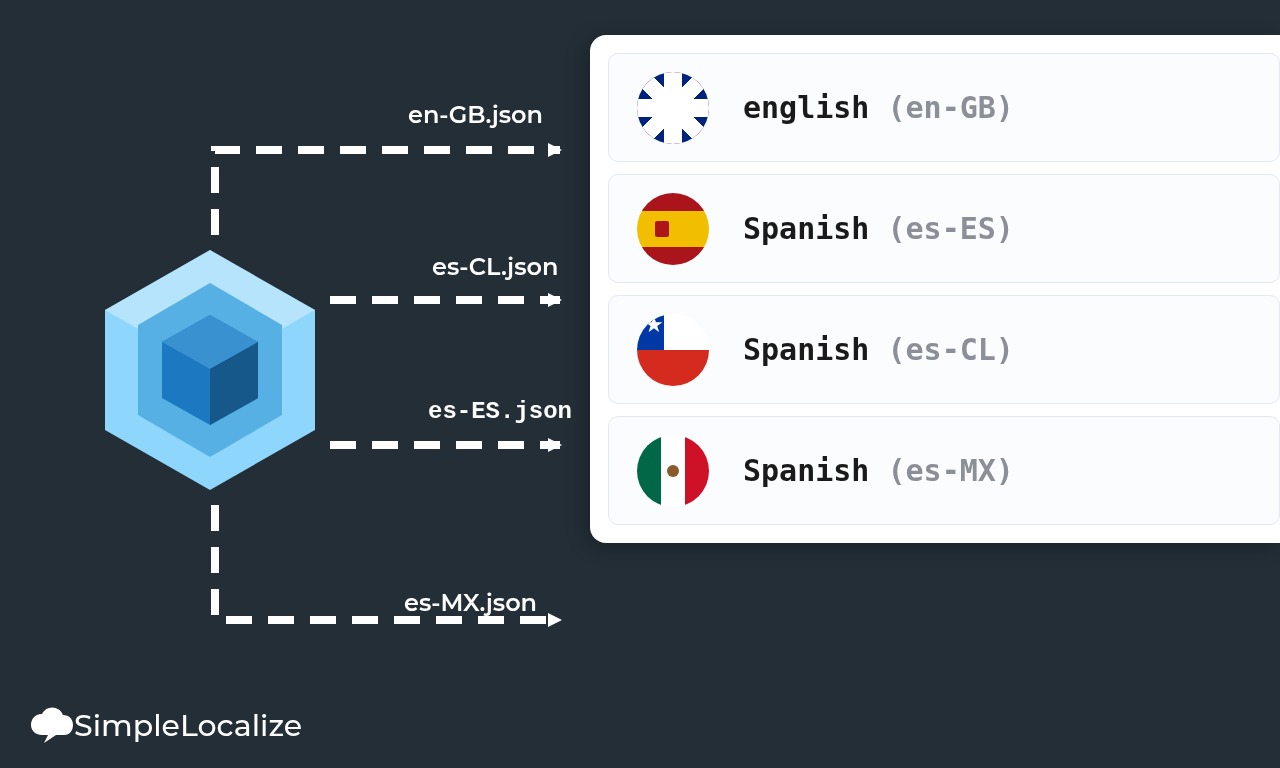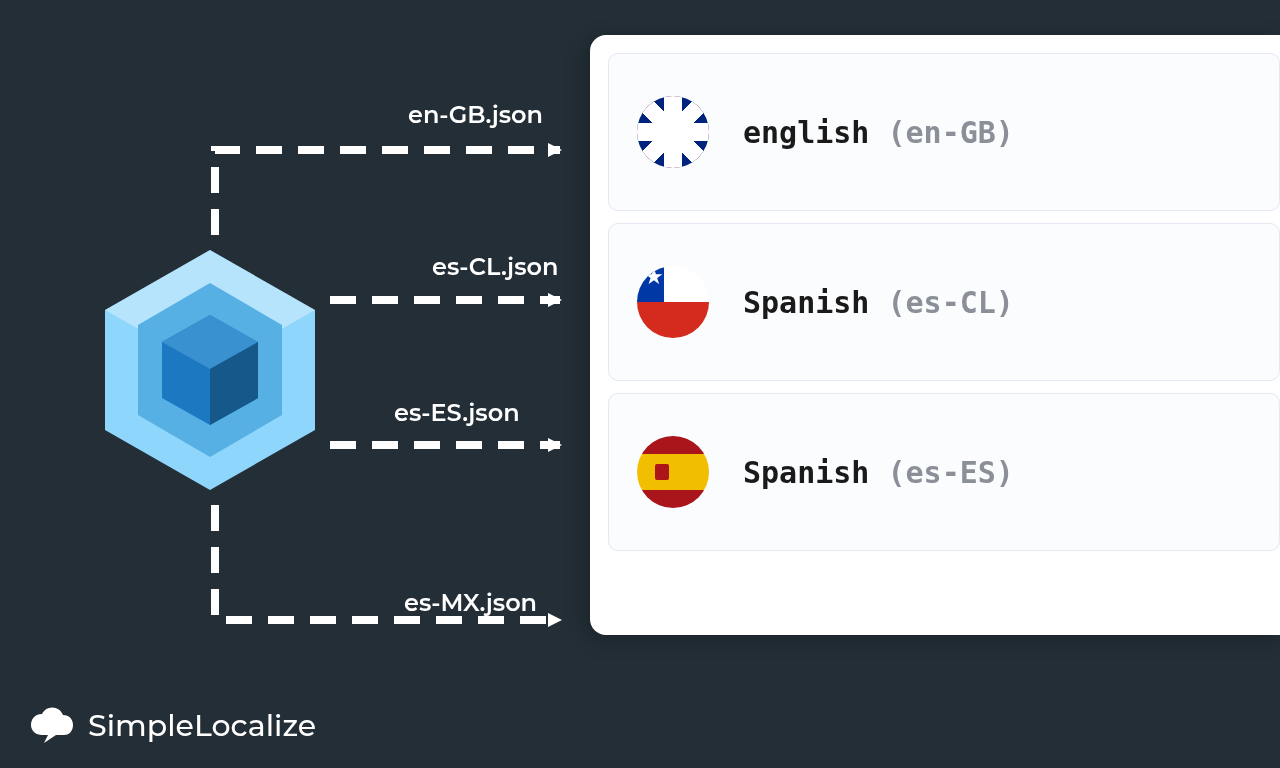--- a/index.html
+++ b/index.html
@@ -38,21 +38,21 @@
     font-size: 24px;
     white-space: nowrap;
   }
 
   
   .panel {
     position: absolute;
     right: 0;
     top: 35px;
     width: 690px;
-    height: 600px;
+    height: 508px;
     background: #ffffff;
     border-radius: 16px 0 0 16px;
     padding: 18px 0 18px 18px;
     box-shadow: -4px 4px 20px rgba(0,0,0,0.25);
     display: flex;
     flex-direction: column;
     gap: 12px;
   }
   .card {
     background: #fbfcfe;
@@ -84,21 +84,21 @@
     font-weight: 600;
   }
 
   
   .brand {
     position: absolute;
     left: 30px;
     bottom: 24px;
     display: flex;
     align-items: center;
-    gap: 14px;
+    gap: 0;
     justify-content: center;
   }
   .brand-icon {
     width: 44px;
     height: 38px;
   }
   .brand-text {
     color: #ffffff;
     font-size: 30px;
     font-weight: 500;
@@ -198,51 +198,58 @@
   <g stroke="#ffffff" stroke-width="8" stroke-dasharray="26 16" fill="none" stroke-linecap="butt">
     <path d="M215,235 L215,150 L560,150" marker-end="url(#ah)"></path>
     <path d="M330,300 L560,300" marker-end="url(#ah)"></path>
     <path d="M330,445 L560,445" marker-end="url(#ah)"></path>
     <path d="M215,505 L215,620 L560,620" marker-end="url(#ah)"></path>
   </g>
 </svg>
 
 <div class="file-label" style="left:408px; top:100px;">en-GB.json</div>
 <div class="file-label" style="left:432px; top:252px;">es-CL.json</div>
-<div class="file-label" style="left:394px; top:398px;">es-ES.json</div>
+<div class="file-label" style="left:428px; top:398px;font-family:Liberation Mono, monospace;">es-ES.json</div>
 <div class="file-label" style="left:404px; top:588px;">es-MX.json</div>
 
 <div class="panel">
 
   <div class="card">
     <div class="flag flag-uk"></div>
     <div class="locale-text">
       <span>english</span>
       <span class="code">(en-GB)</span>
+    </div>
+  </div>
+
+  <div class="card">
+    <div class="flag flag-es"></div>
+    <div class="locale-text">
+      <span>Spanish</span>
+      <span class="code">(es-ES)</span>
     </div>
   </div>
 
   <div class="card">
     <div class="flag flag-cl">
         <div class="bottom"></div>
       </div>
     <div class="locale-text">
       <span>Spanish</span>
       <span class="code">(es-CL)</span>
     </div>
   </div>
 
   <div class="card">
-    <div class="flag flag-es"></div>
+    <div class="flag flag-mx"></div>
     <div class="locale-text">
       <span>Spanish</span>
-      <span class="code">(es-ES)</span>
-    </div>
-  </div>
-
+      <span class="code">(es-MX)</span>
+    </div>
+  </div>
 
 </div>
 
 <div class="brand">
   <svg class="brand-icon" viewBox="0 0 44 38">
     <path d="M12 8 C4 8 1 14 1 19 C1 25 6 29 12 29 L18 29 L14 37 L26 29 L34 29 C40 29 43 24 43 19 C43 13 39 9 33 9 C31 3 24 0 19 2 C15 3 13 6 12 8 Z" fill="#ffffff"></path>
   </svg>
   <div class="brand-text">SimpleLocalize</div>
 </div>
 

